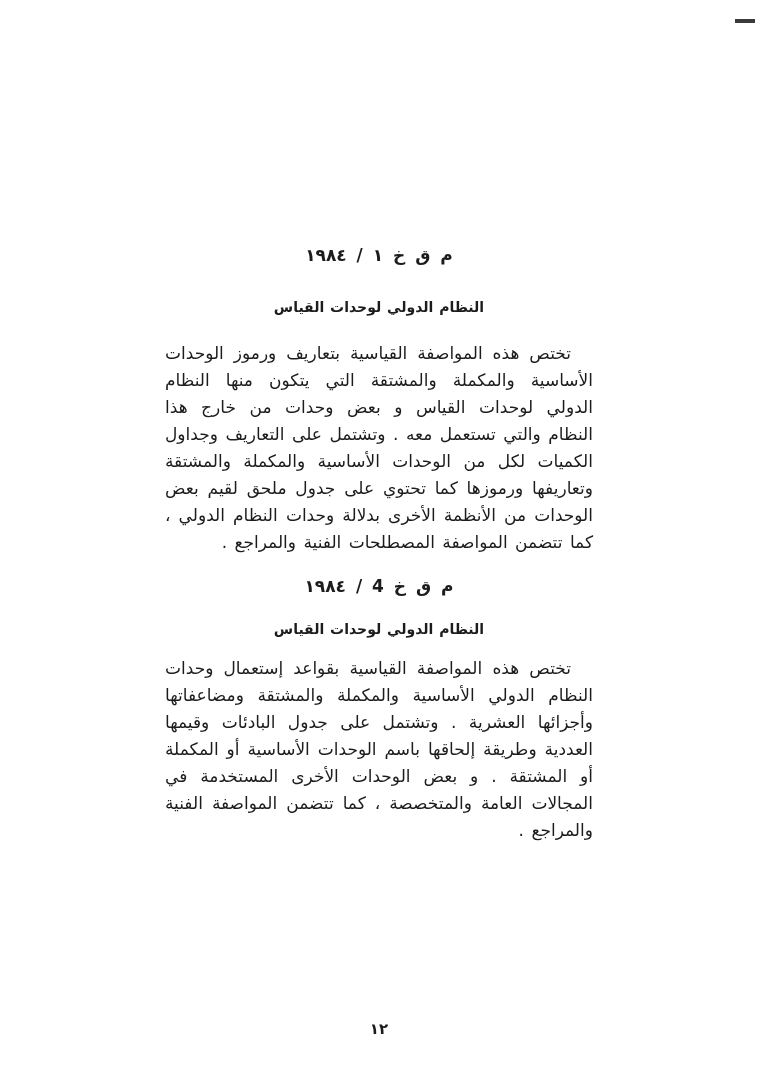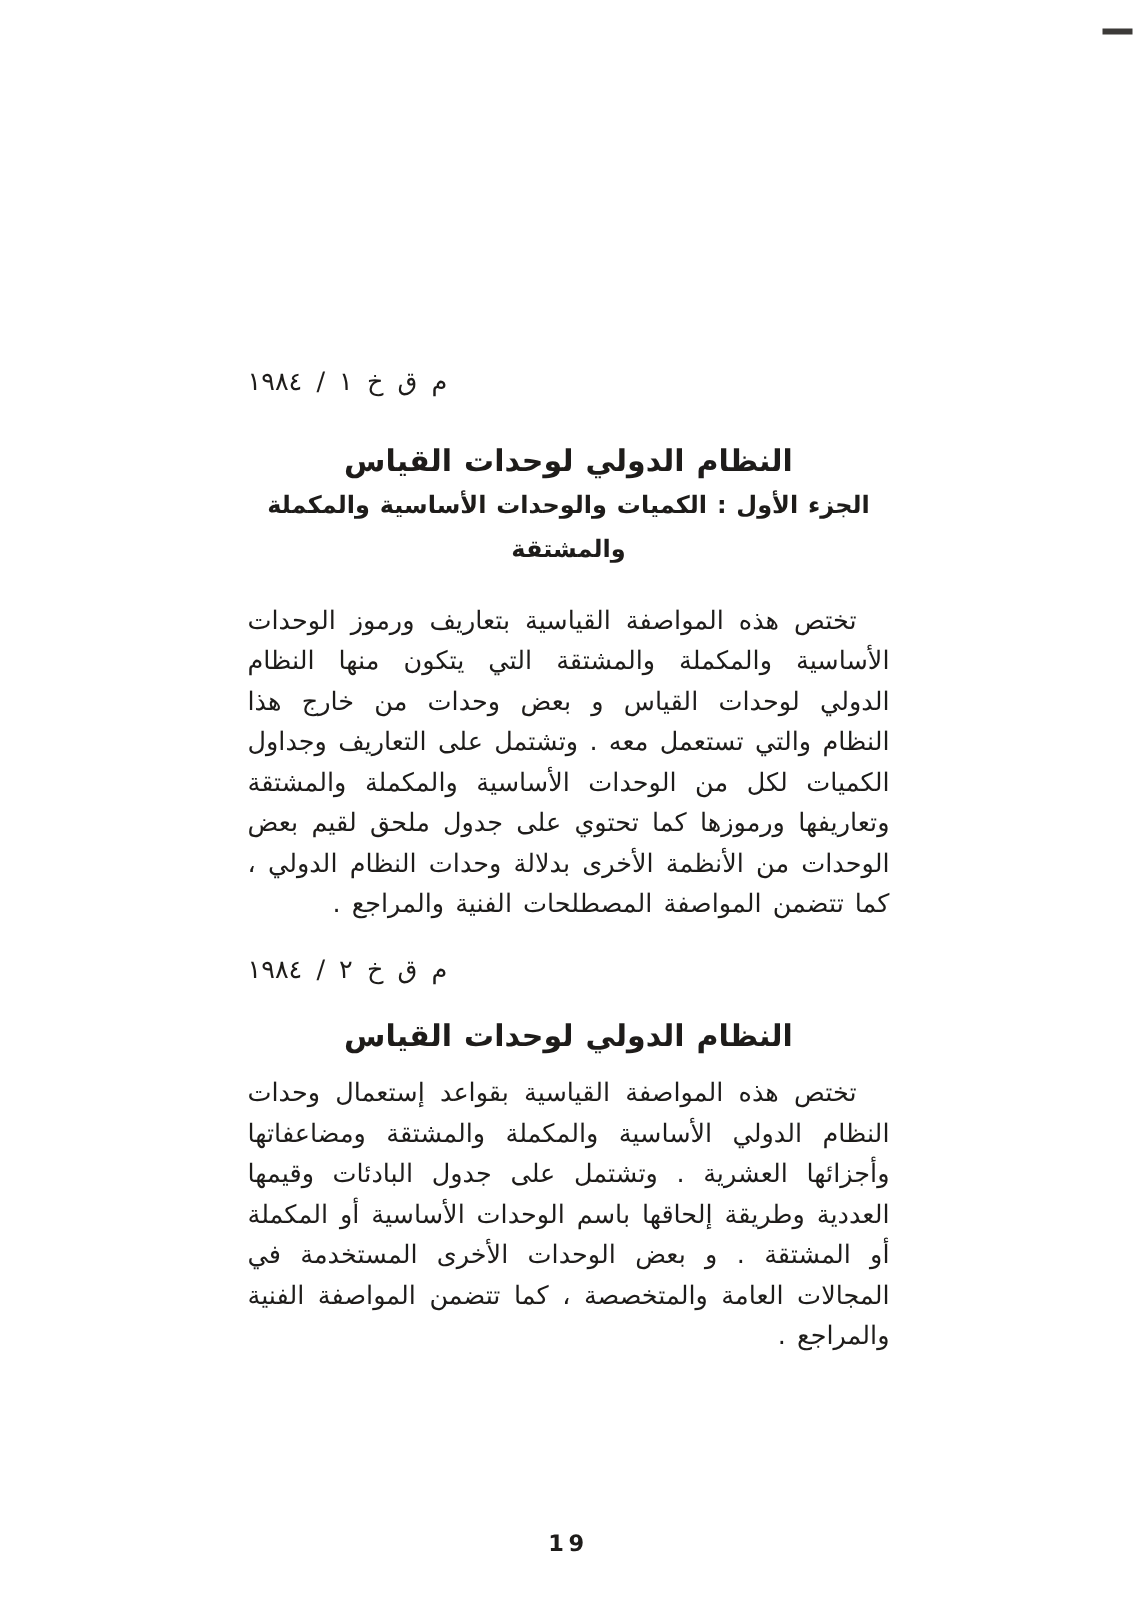--- a/index.html
+++ b/index.html
@@ -27,28 +27,28 @@
     background: #3c3a38;
   }
   .content {
     position: absolute;
     top: 0;
     right: 165px;
     width: 428px;
   }
   .std-code {
     font-size: 17px;
-    font-weight: normal;
-    text-align: left;
+    font-weight: bold;
+    text-align: center;
     line-height: 26px;
     letter-spacing: 1px;
     word-spacing: 4px;
   }
   .std-title {
-    font-size: 20px;
+    font-size: 14px;
     font-weight: bold;
     text-align: center;
     line-height: 24px;
     word-spacing: 1px;
   }
   .std-subtitle {
     font-size: 16px;
     font-weight: bold;
     text-align: center;
     line-height: 29px;
@@ -85,27 +85,26 @@
 
 <div class="page">
   <div class="corner-mark"></div>
 
   <div class="content">
 
     <div id="code1" class="std-code">م ق خ ١ / ١٩٨٤</div>
 
     <div id="title1" class="std-title">النظام الدولي لوحدات القياس</div>
 
-    <div id="subtitle1" class="std-subtitle">الجزء الأول : الكميات والوحدات الأساسية والمكملة والمشتقة</div>
 
     <p id="body1" class="std-body">تختص هذه المواصفة القياسية بتعاريف ورموز الوحدات الأساسية والمكملة والمشتقة التي يتكون منها النظام الدولي لوحدات القياس و بعض وحدات من خارج هذا النظام والتي تستعمل معه . وتشتمل على التعاريف وجداول الكميات لكل من الوحدات الأساسية والمكملة والمشتقة وتعاريفها ورموزها كما تحتوي على جدول ملحق لقيم بعض الوحدات من الأنظمة الأخرى بدلالة وحدات النظام الدولي ، كما تتضمن المواصفة المصطلحات الفنية والمراجع .</p>
 
-    <div id="code2" class="std-code">م ق خ ٢ / ١٩٨٤</div>
+    <div id="code2" class="std-code">م ق خ 4 / ١٩٨٤</div>
 
     <div id="title2" class="std-title">النظام الدولي لوحدات القياس</div>
 
 
     <p id="body2" class="std-body">تختص هذه المواصفة القياسية بقواعد إستعمال وحدات النظام الدولي الأساسية والمكملة والمشتقة ومضاعفاتها وأجزائها العشرية . وتشتمل على جدول البادئات وقيمها العددية وطريقة إلحاقها باسم الوحدات الأساسية أو المكملة أو المشتقة . و بعض الوحدات الأخرى المستخدمة في المجالات العامة والمتخصصة ، كما تتضمن المواصفة الفنية والمراجع .</p>
 
   </div>
 
-  <div class="page-number">19</div>
+  <div class="page-number">١٢</div>
 </div>
 
 </body></html>

